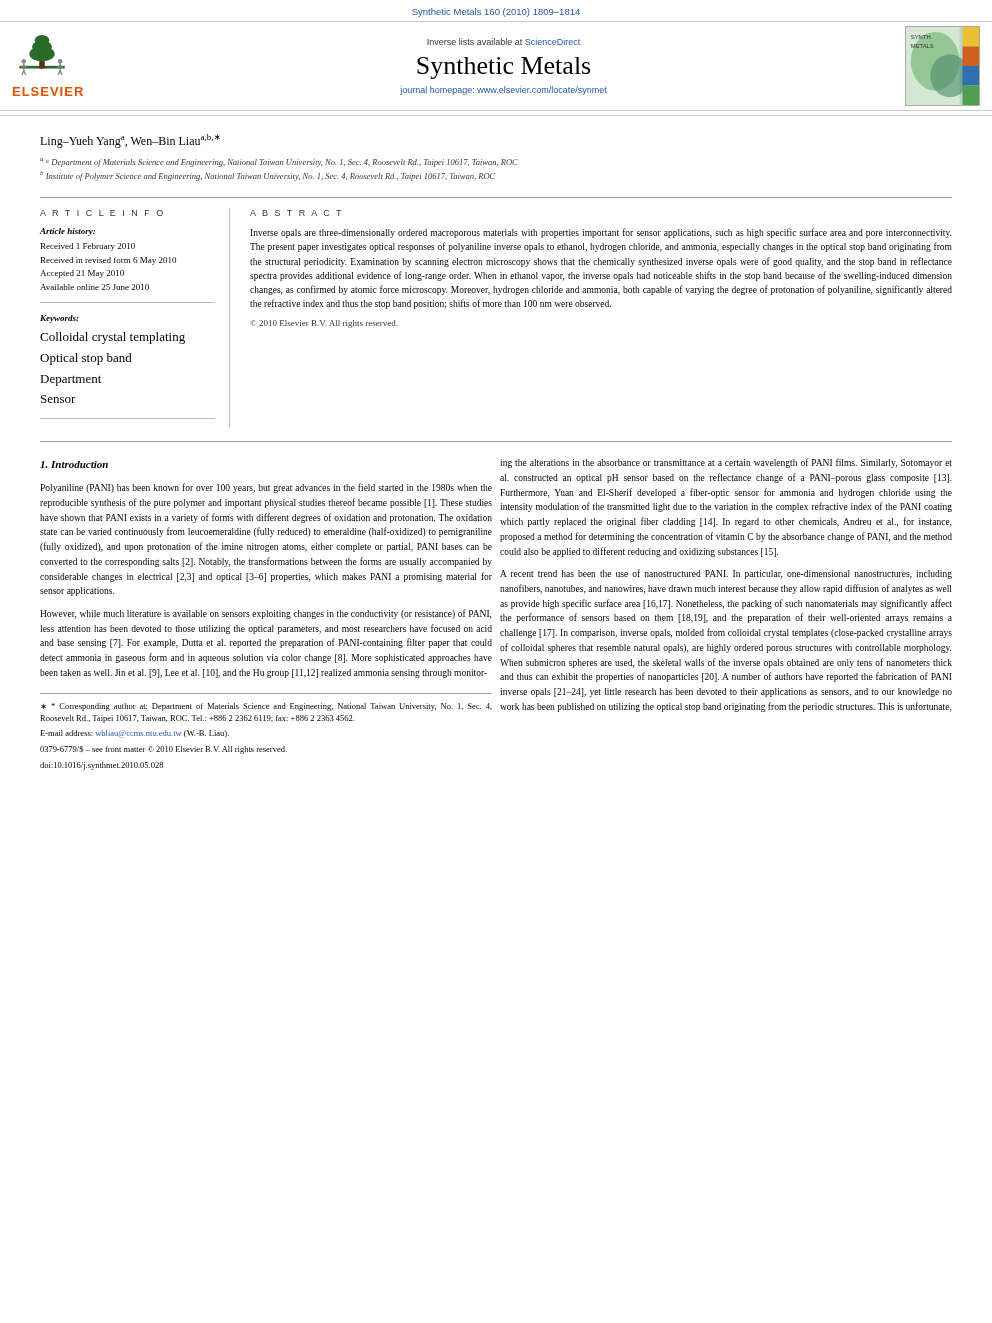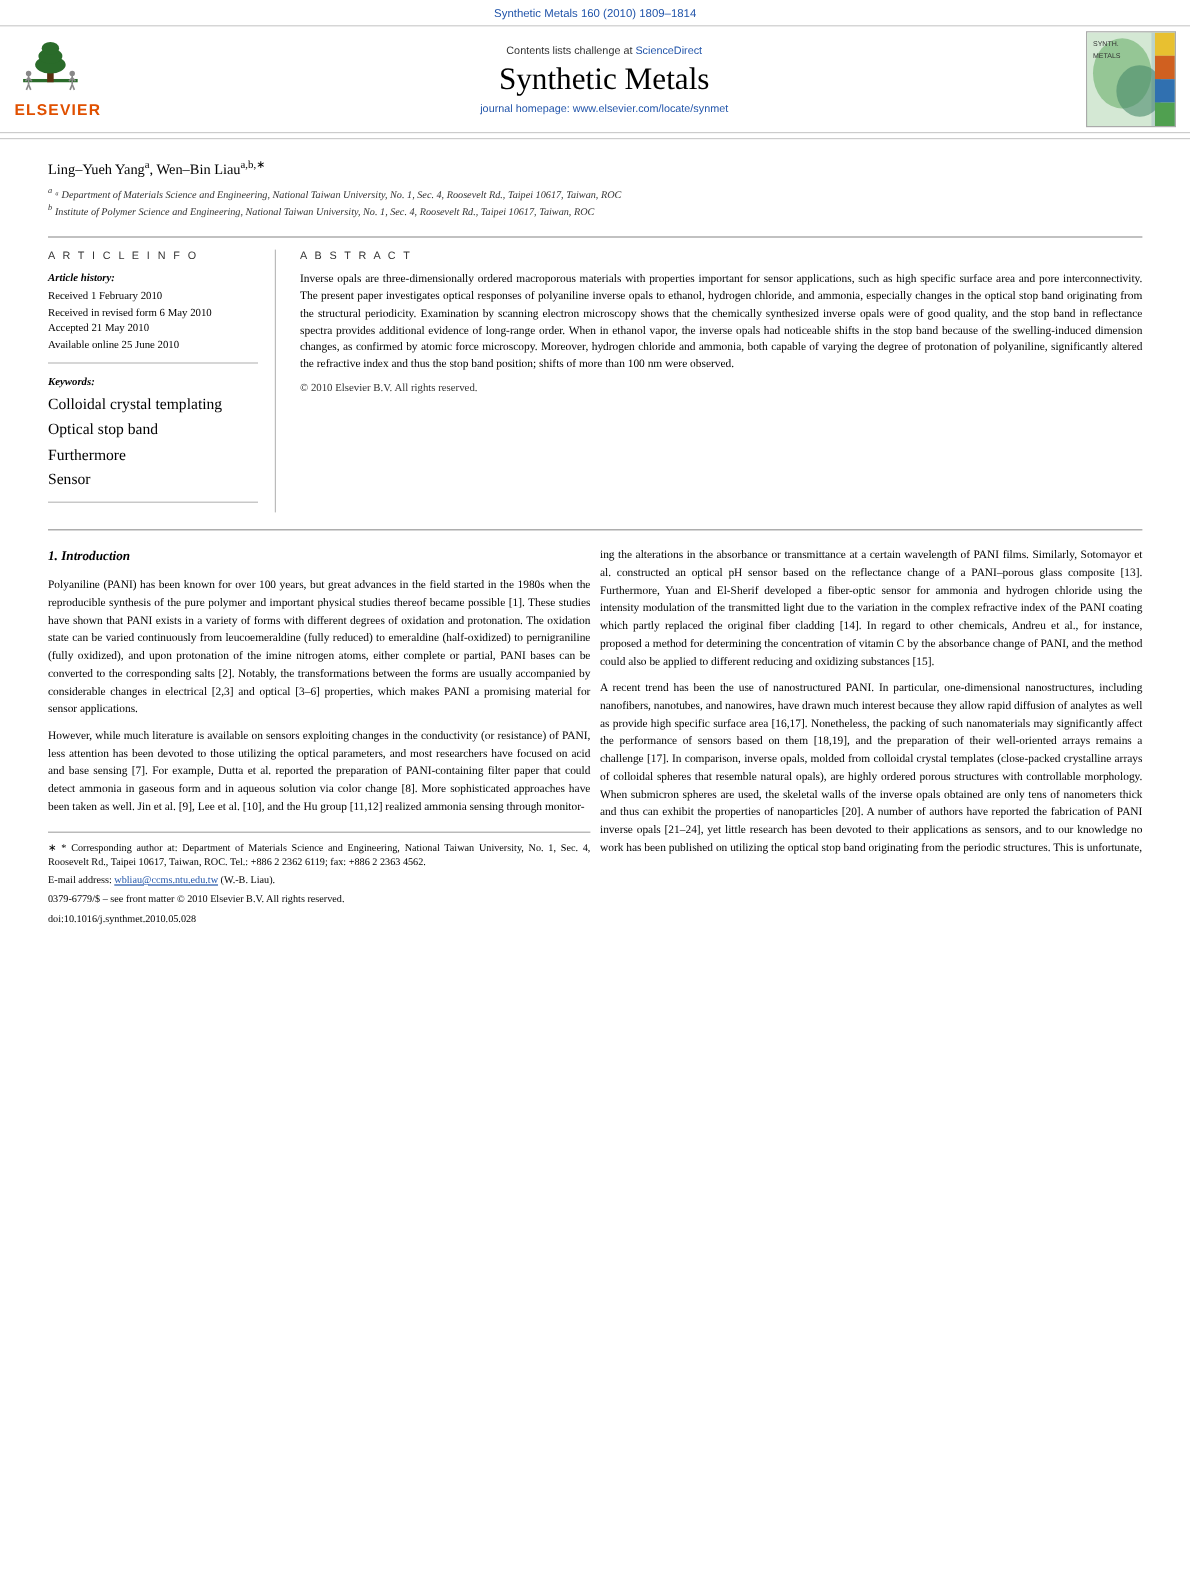--- a/index.html
+++ b/index.html
@@ -281,21 +281,21 @@
         <line x1="50" y1="34" x2="47" y2="37" stroke="#888" stroke-width="1.5"></line>
         <line x1="50" y1="34" x2="53" y2="37" stroke="#888" stroke-width="1.5"></line>
         <line x1="50" y1="40" x2="48" y2="45" stroke="#888" stroke-width="1.5"></line>
         <line x1="50" y1="40" x2="52" y2="45" stroke="#888" stroke-width="1.5"></line>
       </svg>
       <div class="elsevier-text">ELSEVIER</div>
     </div>
 
     <div class="journal-center">
       <div class="contents-line">
-        <span>Contents lists challenge at</span>
+        <span>Inverse lists available at</span>
         <span class="sciencedirect-link">ScienceDirect</span>
       </div>
       <div class="journal-name-header">Synthetic Metals</div>
       <div class="journal-homepage">
         <span>journal homepage:</span>
         <span class="sciencedirect-link">www.elsevier.com/locate/synmet</span>
       </div>
     </div>
 
     <div class="journal-cover">
@@ -343,21 +343,21 @@
       <div class="article-history-item">Received 1 February 2010</div>
       <div class="article-history-item">Received in revised form 6 May 2010</div>
       <div class="article-history-item">Accepted 21 May 2010</div>
       <div class="article-history-item">Available online 25 June 2010</div>
 
       <div class="col-left-divider"></div>
 
       <div class="keywords-label">Keywords:</div>
       <div class="keyword-item">Colloidal crystal templating</div>
       <div class="keyword-item">Optical stop band</div>
-      <div class="keyword-item">Furthermore</div>
+      <div class="keyword-item">Department</div>
       <div class="keyword-item">Sensor</div>
 
       <div class="col-left-divider"></div>
     </div>
 
     <div class="col-right">
       <div class="section-label">A B S T R A C T</div>
       <div class="abstract-text">Inverse opals are three-dimensionally ordered macroporous materials with properties important for sensor applications, such as high specific surface area and pore interconnectivity. The present paper investigates optical responses of polyaniline inverse opals to ethanol, hydrogen chloride, and ammonia, especially changes in the optical stop band originating from the structural periodicity. Examination by scanning electron microscopy shows that the chemically synthesized inverse opals were of good quality, and the stop band in reflectance spectra provides additional evidence of long-range order. When in ethanol vapor, the inverse opals had noticeable shifts in the stop band because of the swelling-induced dimension changes, as confirmed by atomic force microscopy. Moreover, hydrogen chloride and ammonia, both capable of varying the degree of protonation of polyaniline, significantly altered the refractive index and thus the stop band position; shifts of more than 100 nm were observed.</div>
       <div class="copyright-line">© 2010 Elsevier B.V. All rights reserved.</div>
     </div>
@@ -374,21 +374,21 @@
 
       <div class="para">Polyaniline (PANI) has been known for over 100 years, but great advances in the field started in the 1980s when the reproducible synthesis of the pure polymer and important physical studies thereof became possible [1]. These studies have shown that PANI exists in a variety of forms with different degrees of oxidation and protonation. The oxidation state can be varied continuously from leucoemeraldine (fully reduced) to emeraldine (half-oxidized) to pernigraniline (fully oxidized), and upon protonation of the imine nitrogen atoms, either complete or partial, PANI bases can be converted to the corresponding salts [2]. Notably, the transformations between the forms are usually accompanied by considerable changes in electrical [2,3] and optical [3–6] properties, which makes PANI a promising material for sensor applications.</div>
       <div class="para">However, while much literature is available on sensors exploiting changes in the conductivity (or resistance) of PANI, less attention has been devoted to those utilizing the optical parameters, and most researchers have focused on acid and base sensing [7]. For example, Dutta et al. reported the preparation of PANI-containing filter paper that could detect ammonia in gaseous form and in aqueous solution via color change [8]. More sophisticated approaches have been taken as well. Jin et al. [9], Lee et al. [10], and the Hu group [11,12] realized ammonia sensing through monitor-</div>
 
       <div class="footnotes">
         <div class="footnote-item">
           <span>∗ </span><span>* Corresponding author at: Department of Materials Science and Engineering, National Taiwan University, No. 1, Sec. 4, Roosevelt Rd., Taipei 10617, Taiwan, ROC. Tel.: +886 2 2362 6119; fax: +886 2 2363 4562.</span>
         </div>
         <div class="footnote-item">
           <span>E-mail address:</span>
-          <span style="color:#2255aa;text-decoration:underline;">wbliau@ccms.ntu.edu.tw</span>
+          <span style="color:#2255aa;">wbliau@ccms.ntu.edu.tw</span>
           <span>(W.-B. Liau).</span>
         </div>
         <div class="footnote-doi">0379-6779/$ – see front matter © 2010 Elsevier B.V. All rights reserved.</div>
         <div class="footnote-doi">doi:10.1016/j.synthmet.2010.05.028</div>
       </div>
     </div>
 
     <div class="body-col">
       <div class="para">ing the alterations in the absorbance or transmittance at a certain wavelength of PANI films. Similarly, Sotomayor et al. constructed an optical pH sensor based on the reflectance change of a PANI–porous glass composite [13]. Furthermore, Yuan and El-Sherif developed a fiber-optic sensor for ammonia and hydrogen chloride using the intensity modulation of the transmitted light due to the variation in the complex refractive index of the PANI coating which partly replaced the original fiber cladding [14]. In regard to other chemicals, Andreu et al., for instance, proposed a method for determining the concentration of vitamin C by the absorbance change of PANI, and the method could also be applied to different reducing and oxidizing substances [15].</div>
       <div class="para">A recent trend has been the use of nanostructured PANI. In particular, one-dimensional nanostructures, including nanofibers, nanotubes, and nanowires, have drawn much interest because they allow rapid diffusion of analytes as well as provide high specific surface area [16,17]. Nonetheless, the packing of such nanomaterials may significantly affect the performance of sensors based on them [18,19], and the preparation of their well-oriented arrays remains a challenge [17]. In comparison, inverse opals, molded from colloidal crystal templates (close-packed crystalline arrays of colloidal spheres that resemble natural opals), are highly ordered porous structures with controllable morphology. When submicron spheres are used, the skeletal walls of the inverse opals obtained are only tens of nanometers thick and thus can exhibit the properties of nanoparticles [20]. A number of authors have reported the fabrication of PANI inverse opals [21–24], yet little research has been devoted to their applications as sensors, and to our knowledge no work has been published on utilizing the optical stop band originating from the periodic structures. This is unfortunate,</div>

